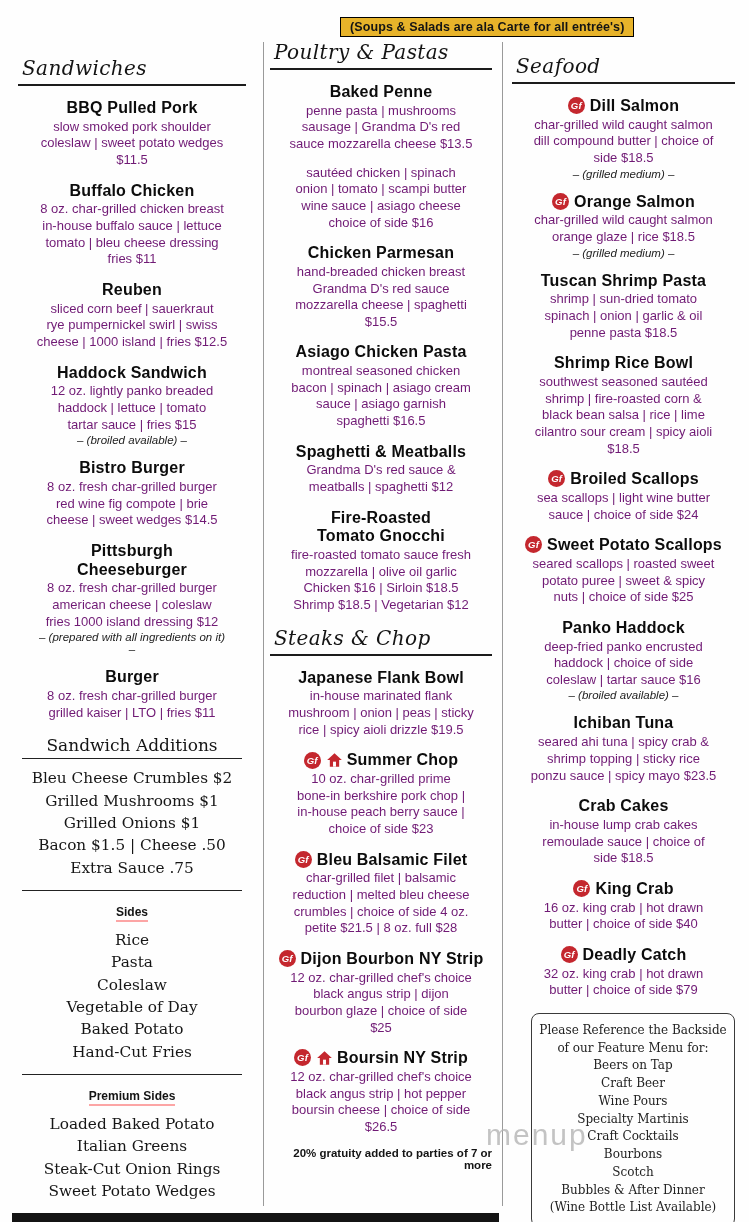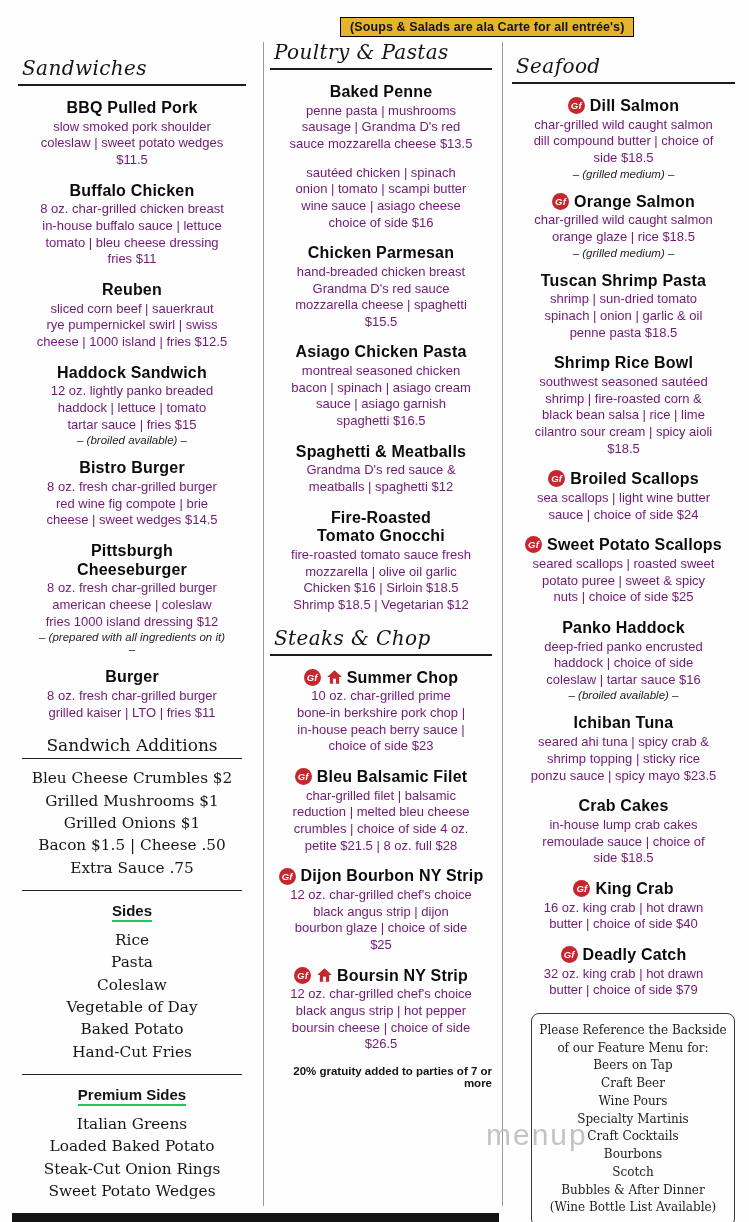--- a/index.html
+++ b/index.html
@@ -60,21 +60,21 @@
 
   
   .add-head {
     font-family:"DejaVu Serif", serif; font-weight:normal; font-size:17px;
     text-align:center; padding-bottom:3px; margin:14px 4px 8px;
     border-bottom:1.5px solid #222;
   }
   .serif-list { font-family:"DejaVu Serif", serif; font-size:15.3px; text-align:center; line-height:1.46; color:#161616; }
   .rule { border:none; border-top:1.5px solid #222; margin:11px 4px; }
   .sub-head { text-align:center; margin:11px 0 7px; }
-  .sub-head span { display:inline-block; font-weight:bold; font-size:15px; border-bottom:2px solid #22c55e; padding-bottom:1px; }
+  .sub-head span { display:inline-block; font-weight:bold; font-size:12px; border-bottom:2px solid #fca5a5; padding-bottom:1px; }
 
   
   .gratuity { text-align:right; font-weight:bold; font-size:11.5px; margin-top:12px; }
 
   
   .feature-box {
     border:1.5px solid #3a3a3a; border-radius:8px;
     width:204px; margin:14px 0 0 auto; padding:8px 5px 9px;
     text-align:center; font-family:"DejaVu Serif", serif;
     font-size:12px; line-height:1.48; color:#222;
@@ -170,22 +170,22 @@
         <div>Coleslaw</div>
         <div>Vegetable of Day</div>
         <div>Baked Potato</div>
         <div>Hand-Cut Fries</div>
       </div>
 
       <hr class="rule">
 
       <div class="sub-head"><span>Premium Sides</span></div>
       <div class="serif-list">
+        <div>Loaded Baked Potato</div>
         <div>Italian Greens</div>
-        <div>Loaded Baked Potato</div>
         <div>Steak-Cut Onion Rings</div>
         <div>Sweet Potato Wedges</div>
       </div>
     </section>
 
     <section class="col col-mid">
       <h2 class="shead mt-mid">Poultry &amp; Pastas</h2>
 
       <div class="item">
         <h3 class="iname"><span class="nm">Baked Penne</span></h3>
@@ -222,20 +222,26 @@
         <h3 class="iname"><span class="nm">Fire-Roasted
 Tomato Gnocchi</span></h3>
         <p class="idesc">fire-roasted tomato sauce fresh
 mozzarella | olive oil garlic
 Chicken $16 | Sirloin $18.5
 Shrimp $18.5 | Vegetarian $12</p>
       </div>
 
       <h2 class="shead">Steaks &amp; Chop</h2>
 
+      <div class="item">
+        <h3 class="iname"><span class="nm">Japanese Flank Bowl</span></h3>
+        <p class="idesc">in-house marinated flank
+mushroom | onion | peas | sticky
+rice | spicy aioli drizzle $19.5</p>
+      </div>
       <div class="item">
         <h3 class="iname">
           <span class="gf">Gf</span><span class="house-icon"><svg viewBox="0 0 24 24" width="17" height="16">
                 <path fill="#c4272e" d="M12 2 1 12h4v10h14V12h4L12 2z"></path>
                 <rect x="9.8" y="14.5" width="4.4" height="7.5" fill="#fff"></rect>
               </svg></span><span class="nm">Summer Chop</span>
         </h3>
         <p class="idesc">10 oz. char-grilled prime
 bone-in berkshire pork chop |
 in-house peach berry sauce |

